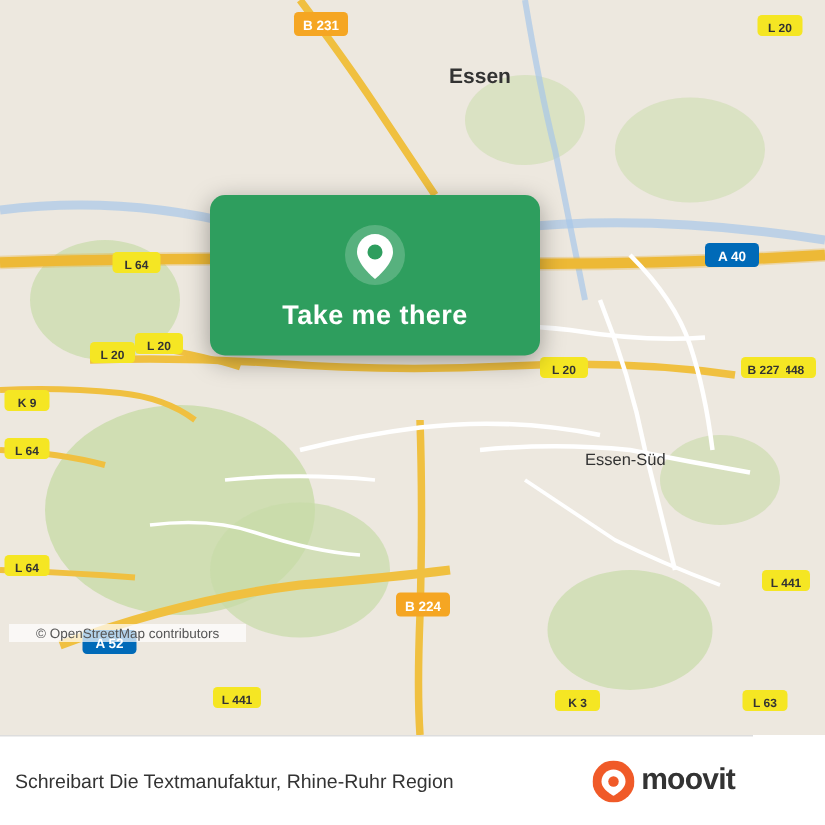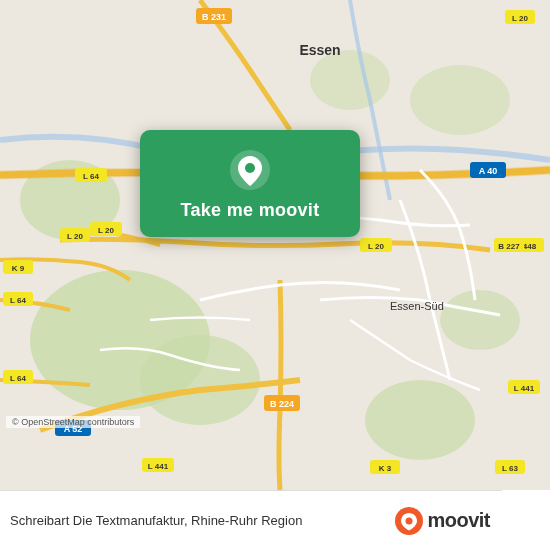--- a/index.html
+++ b/index.html
@@ -92,21 +92,21 @@
       letter-spacing: -0.5px;
     }
 
     #attribution {
       position: absolute;
       bottom: 62px;
       left: 6px;
       font-size: 9px;
       color: #555;
       background: rgba(255,255,255,0.7);
-      padding: 1px 6px;
+      padding: 1px 18px;
     }
   </style>
 </head>
 <body>
 
 <div id="map-container">
   
   <svg id="map-svg" viewBox="0 0 550 490" xmlns="http://www.w3.org/2000/svg">
 
     <rect width="550" height="490" fill="#ede8df"></rect>
@@ -209,21 +209,21 @@
     <circle cx="275" cy="210" r="14" fill="#1a73e8" opacity="0.15"></circle>
   </svg>
 
   
   <div id="overlay-card">
     <svg id="pin-icon" viewBox="0 0 44 44" xmlns="http://www.w3.org/2000/svg">
       <circle cx="22" cy="22" r="20" fill="rgba(255,255,255,0.2)"></circle>
       <path d="M22 8 C15.37 8 10 13.37 10 20 C10 28.5 22 38 22 38 C22 38 34 28.5 34 20 C34 13.37 28.63 8 22 8 Z" fill="white"></path>
       <circle cx="22" cy="20" r="5" fill="#2e9e5e"></circle>
     </svg>
-    <span id="overlay-label">Take me moovit</span>
+    <span id="overlay-label">Take me there</span>
   </div>
 
   
   <div id="attribution">
     <span>© OpenStreetMap contributors</span>
   </div>
 </div>
 
 <div id="bottom-bar">
   <span id="bottom-text">Schreibart Die Textmanufaktur, Rhine-Ruhr Region</span>

